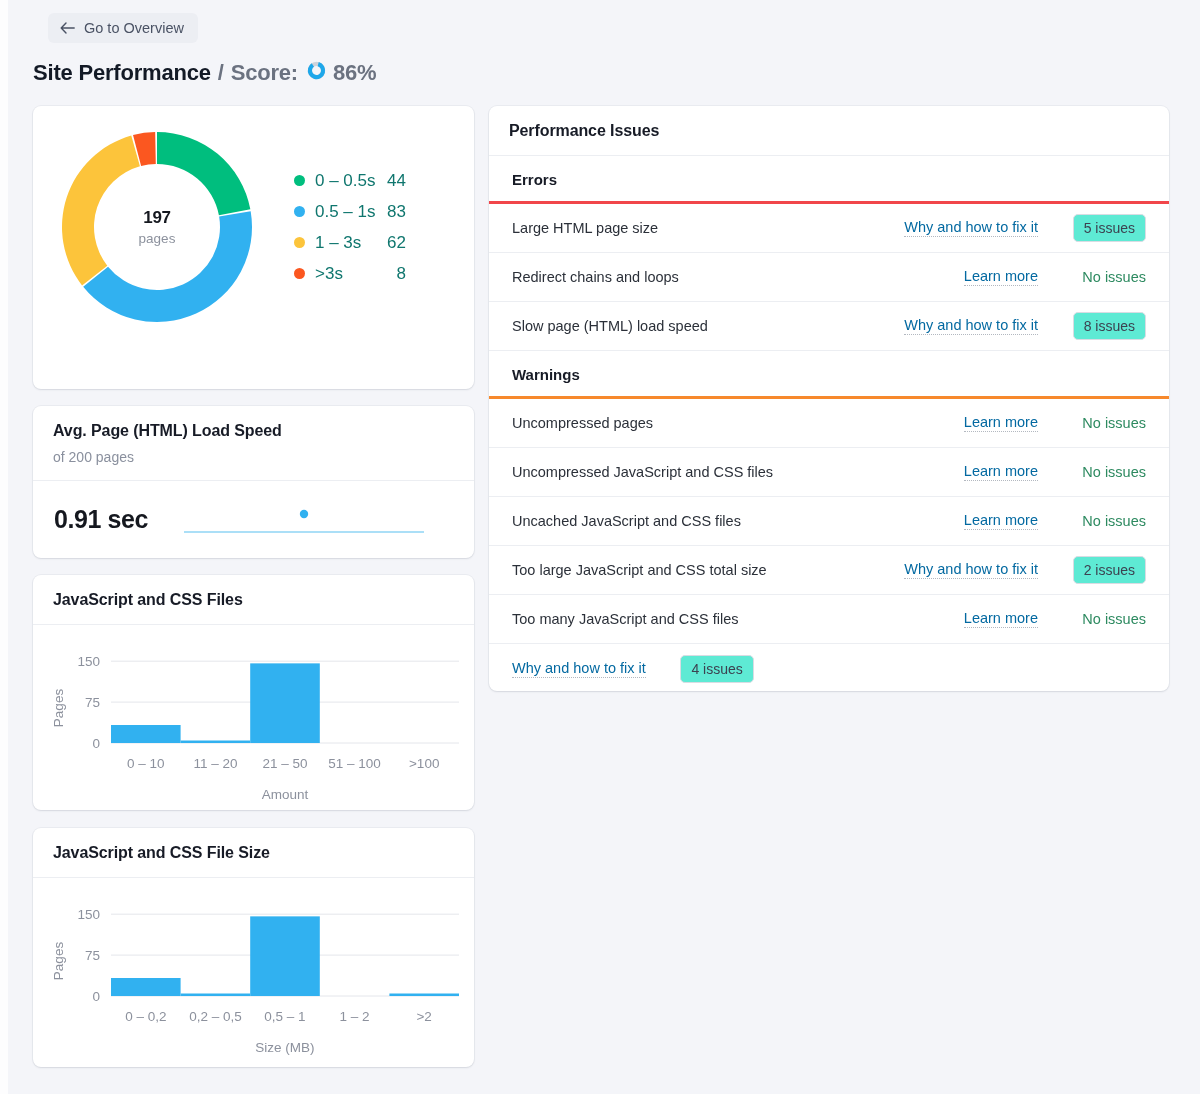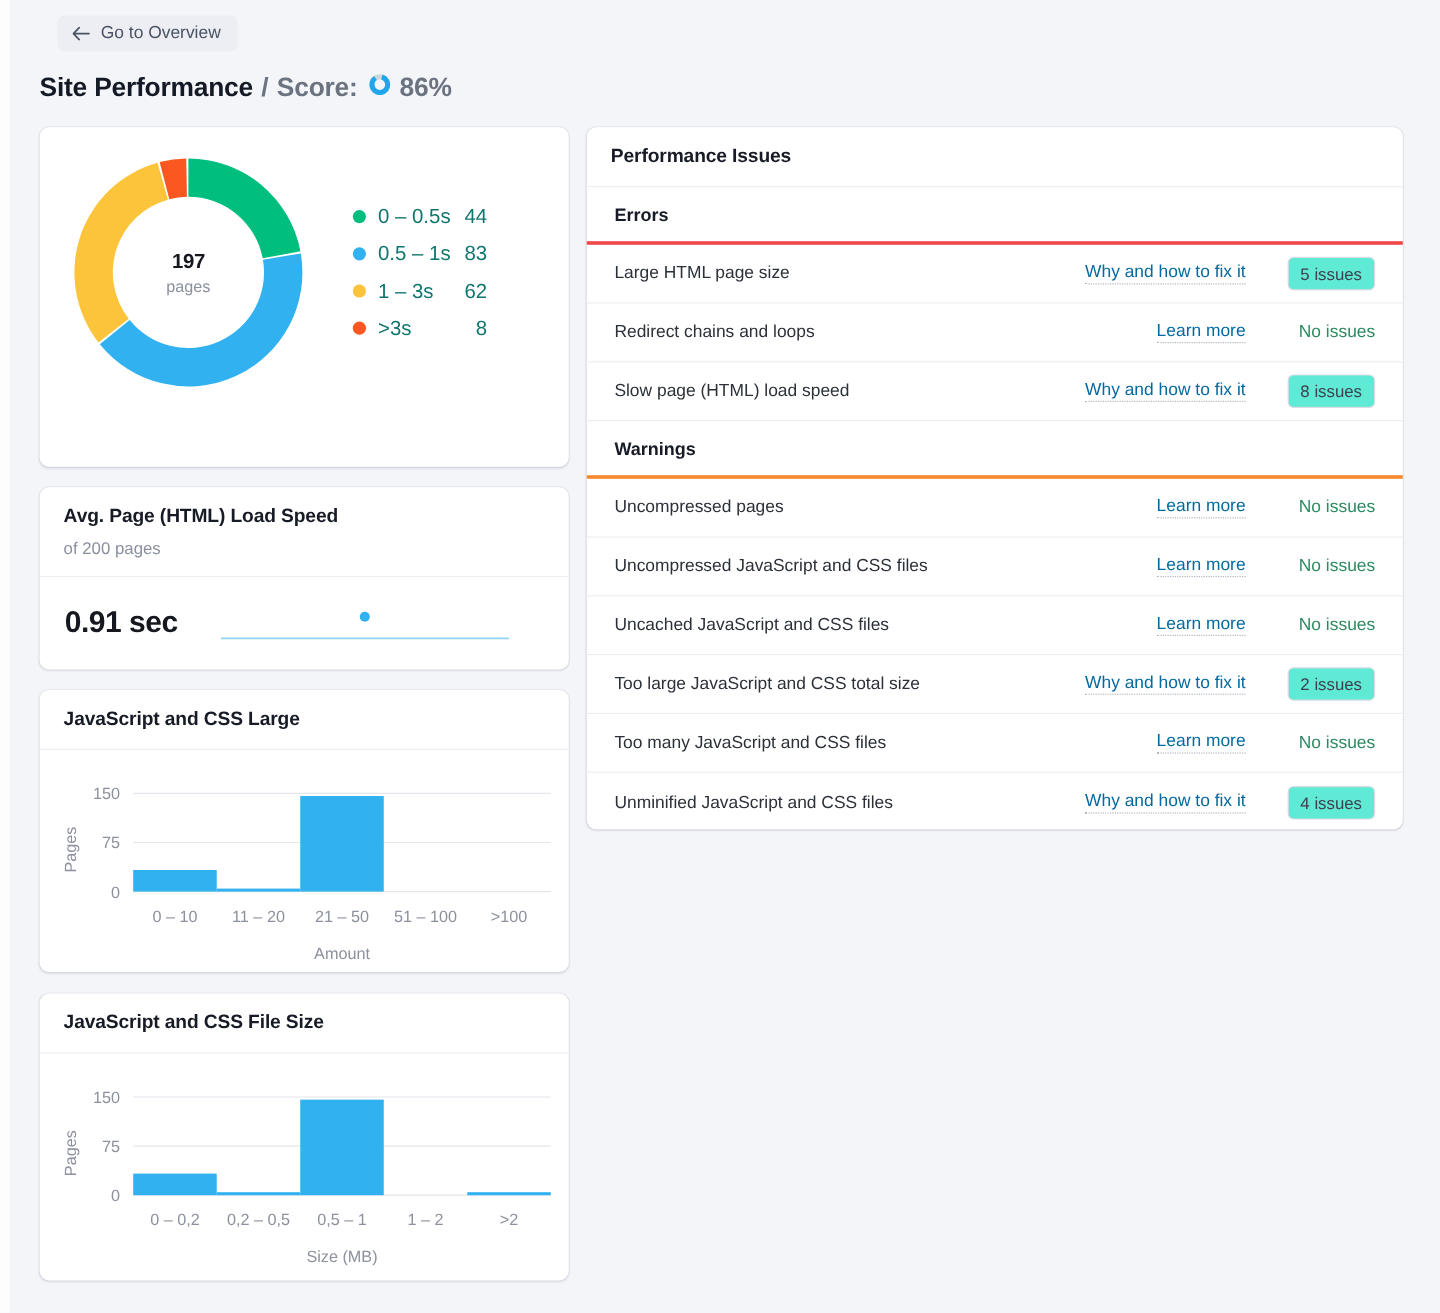--- a/index.html
+++ b/index.html
@@ -189,21 +189,21 @@
       <svg width="242" height="40" viewBox="0 0 242 40">
         <line x1="1" y1="33" x2="241" y2="33" stroke="#8fd4f5" stroke-width="1.6"></line>
         <circle cx="121" cy="15" r="4.2" fill="#31b1f0"></circle>
       </svg>
     </div>
   </div>
 </div>
 
 <div class="card" id="card-jsfiles">
   <div class="card-head">
-    <div class="card-title">JavaScript and CSS Large</div>
+    <div class="card-title">JavaScript and CSS Files</div>
   </div>
   <div class="chart-body">
     <svg id="barchart-0" width="441" height="180" viewBox="0 0 441 180">
         <line x1="78" y1="108" x2="426" y2="108" stroke="#e4e6eb" stroke-width="1"></line>
         <text x="67" y="113" text-anchor="end" font-size="13.5" fill="#8c919d" font-family="&quot;Liberation Sans&quot;, sans-serif">0</text>
         <line x1="78" y1="67.0909090909091" x2="426" y2="67.0909090909091" stroke="#e4e6eb" stroke-width="1"></line>
         <text x="67" y="72.0909090909091" text-anchor="end" font-size="13.5" fill="#8c919d" font-family="&quot;Liberation Sans&quot;, sans-serif">75</text>
         <line x1="78" y1="26.181818181818187" x2="426" y2="26.181818181818187" stroke="#e4e6eb" stroke-width="1"></line>
         <text x="67" y="31.181818181818187" text-anchor="end" font-size="13.5" fill="#8c919d" font-family="&quot;Liberation Sans&quot;, sans-serif">150</text>
         <rect x="78" y="90" width="69.6" height="18" fill="#31b1f0"></rect>
@@ -306,20 +306,19 @@
         </div>
       </div>
       <div class="issue-row">
         <div class="issue-name">Too many JavaScript and CSS files</div>
         <a class="issue-link">Learn more</a>
         <div class="issue-count">
           <span class="no-issues">No issues</span>
         </div>
       </div>
       <div class="issue-row">
-        <div class="issue-name">Unminified JavaScript and CSS files</div>
         <a class="issue-link">Why and how to fix it</a>
         <div class="issue-count">
           <span class="badge">4 issues</span>
         </div>
       </div>
     </div>
 </div>
 
 </body></html>

